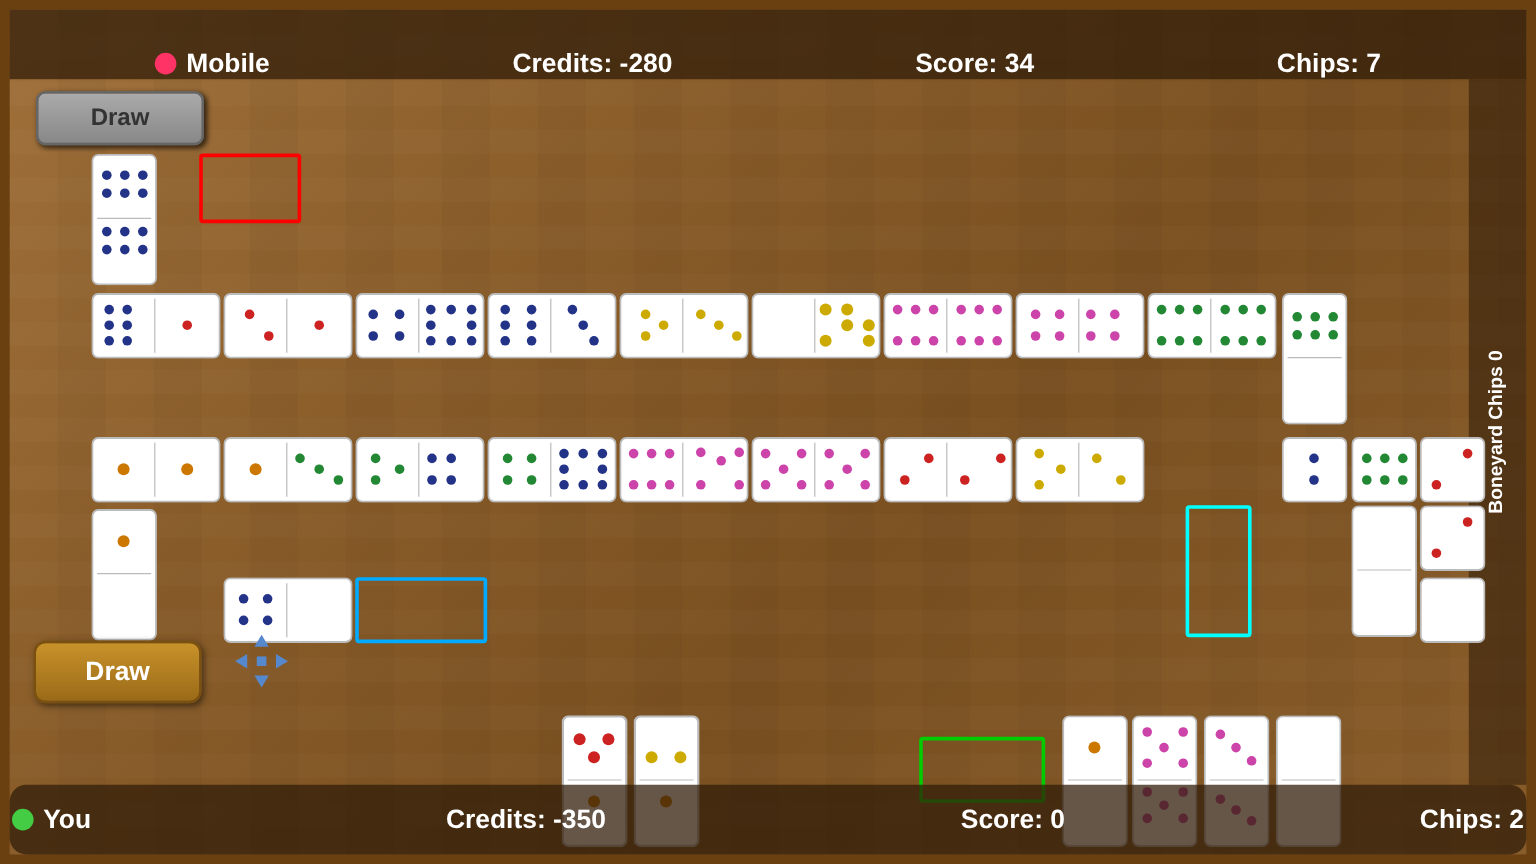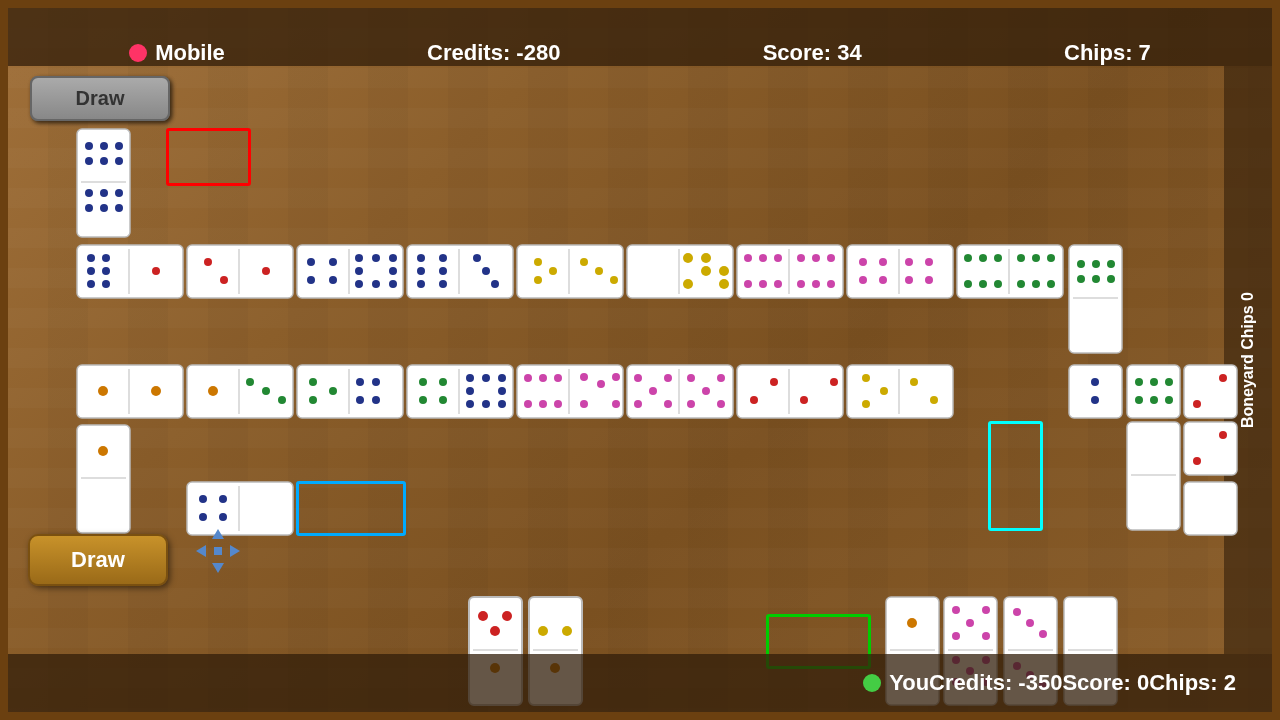--- a/index.html
+++ b/index.html
@@ -56,22 +56,23 @@
 
     #bottom-bar {
       position: absolute;
       bottom: 0;
       left: 0;
       right: 0;
       height: 58px;
       background: rgba(50, 30, 10, 0.75);
       display: flex;
       align-items: center;
-      justify-content: flex-end;
-      padding: 0 36px;
+      justify-content: space-between;
+      padding: 0 2px;
+      border-radius: 14px;
     }
 
     .bar-item {
       display: flex;
       align-items: center;
       gap: 8px;
       color: white;
       font-size: 22px;
       font-weight: bold;
     }

